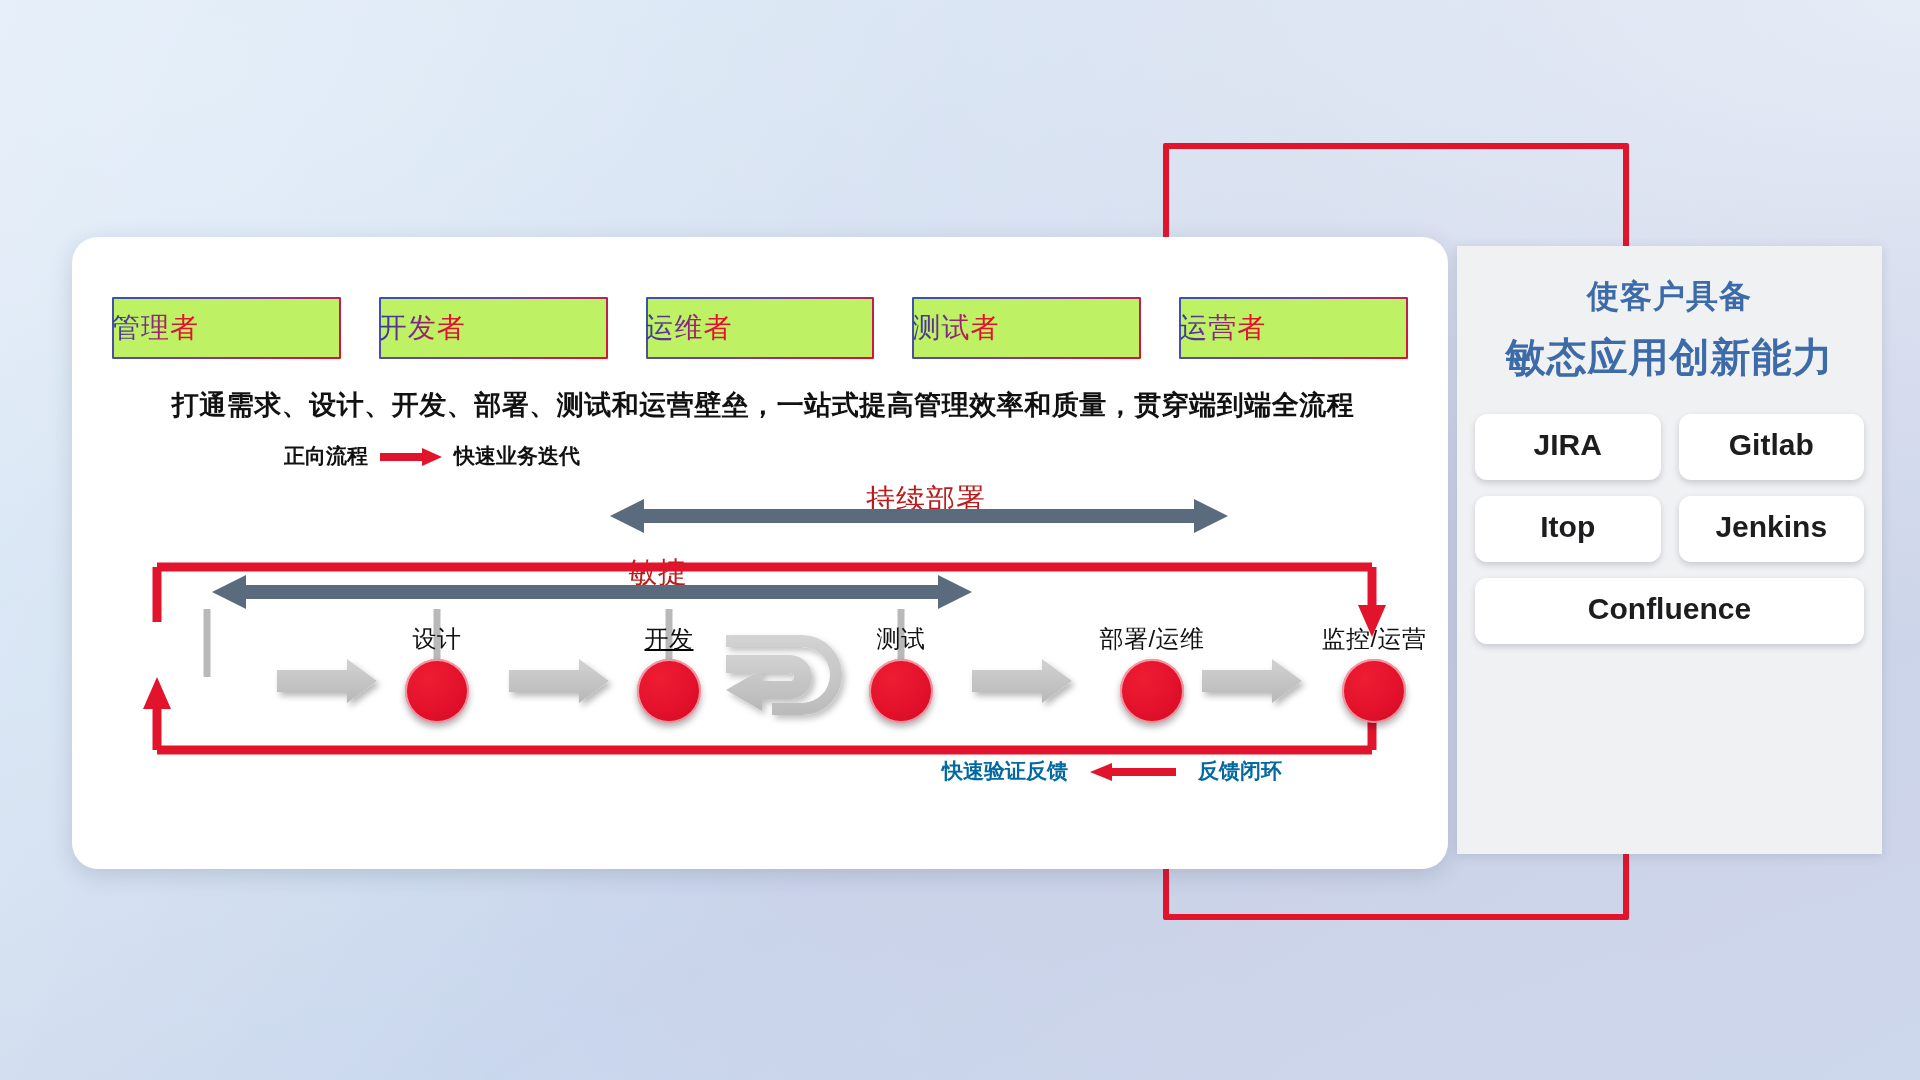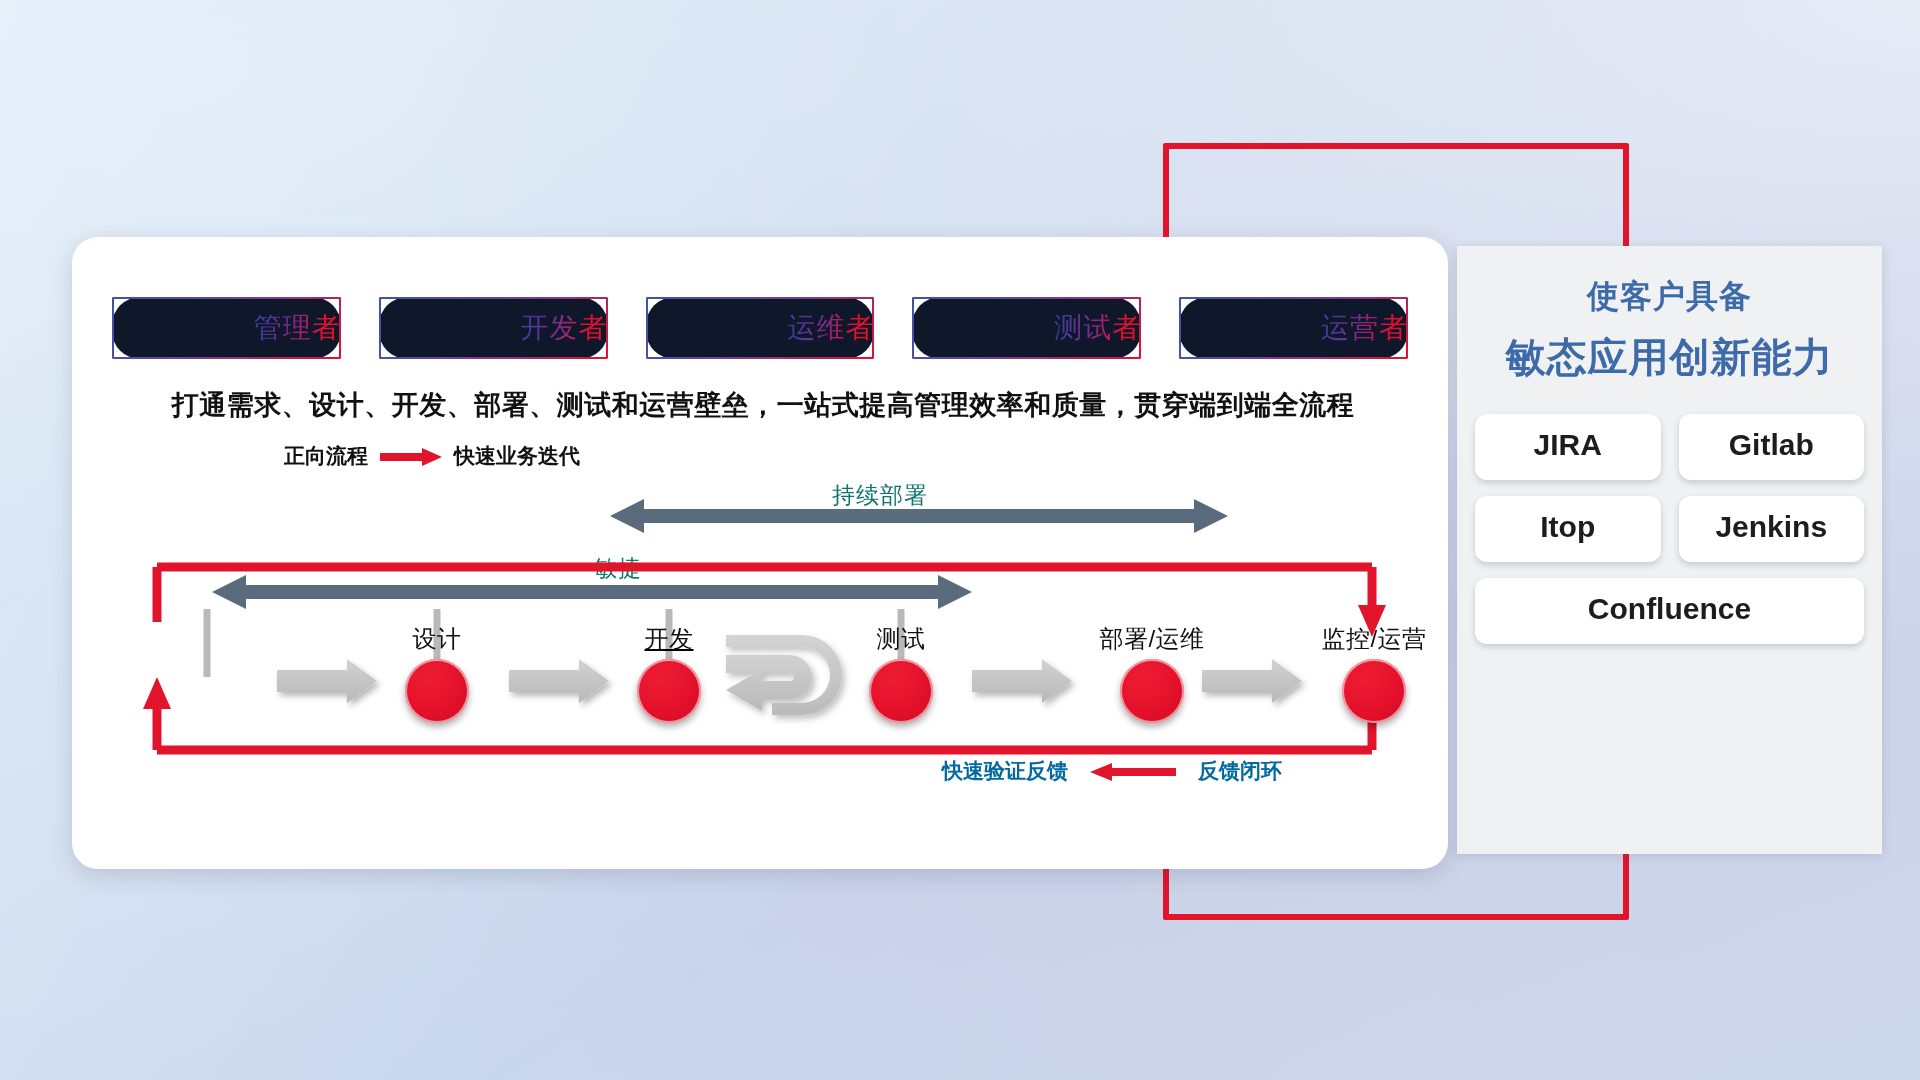--- a/index.html
+++ b/index.html
@@ -62,22 +62,22 @@
     box-shadow:0 6px 22px rgba(50,65,95,.18);
     overflow:hidden;
   }
 
   
   #roles{
     position:absolute;left:40px;top:60px;width:1296px;height:62px;
     display:flex;gap:38px;
   }
   .role-box{
-    flex:1;position:relative;background:#0f172a;
-    display:flex;align-items:center;justify-content:flex-end;border-radius:28px;
+    flex:1;position:relative;background:#bef264;
+    display:flex;align-items:center;justify-content:flex-start;
   }
   .role-box::before{
     content:"";position:absolute;inset:0;padding:2px;border-radius:1px;
     background:linear-gradient(135deg,#3a54a8 0%,#6a44a0 45%,#e01030 100%);
     -webkit-mask:linear-gradient(#000 0 0) content-box,linear-gradient(#000 0 0);
     -webkit-mask-composite:xor;mask-composite:exclude;
     pointer-events:none;
   }
   .role-label{
     font-size:28px;font-weight:500;letter-spacing:1px;position:relative;
@@ -121,21 +121,21 @@
   .arrow-red-left::after{
     content:"";position:absolute;left:0;top:-2px;
     border-right:22px solid #e1142c;border-top:9px solid transparent;border-bottom:9px solid transparent;
   }
 
   
   #card-svg{position:absolute;left:0;top:0;width:1376px;height:632px;pointer-events:none;}
 
   
   .span-label{
-    position:absolute;font-size:23px;font-weight:500;color:#0f766e;letter-spacing:1px;
+    position:absolute;font-size:29px;font-weight:500;color:#b91c1c;letter-spacing:1px;margin-left:34px;
   }
   #label-cd{left:760px;top:243px;}
   #label-agile{left:522px;top:316px;}
 
   
   .stage{position:absolute;width:120px;text-align:center;}
   .stage .stg-name{
     font-size:24px;font-weight:500;color:#111;white-space:nowrap;letter-spacing:.5px;
   }
   .stage .dot{

